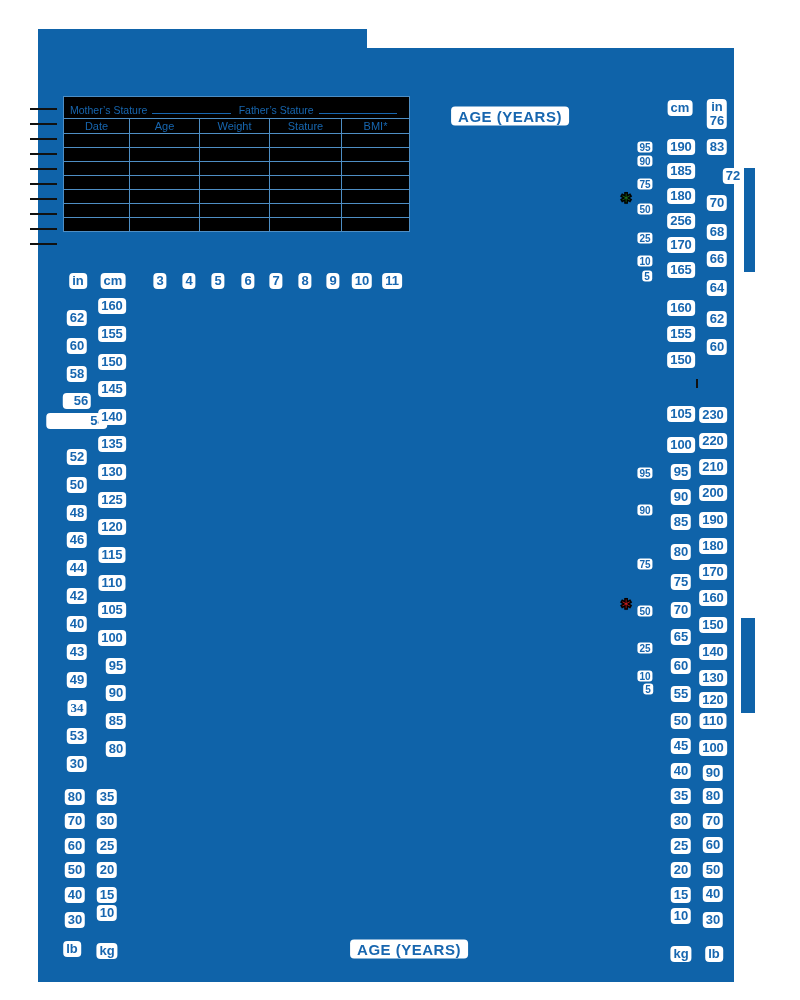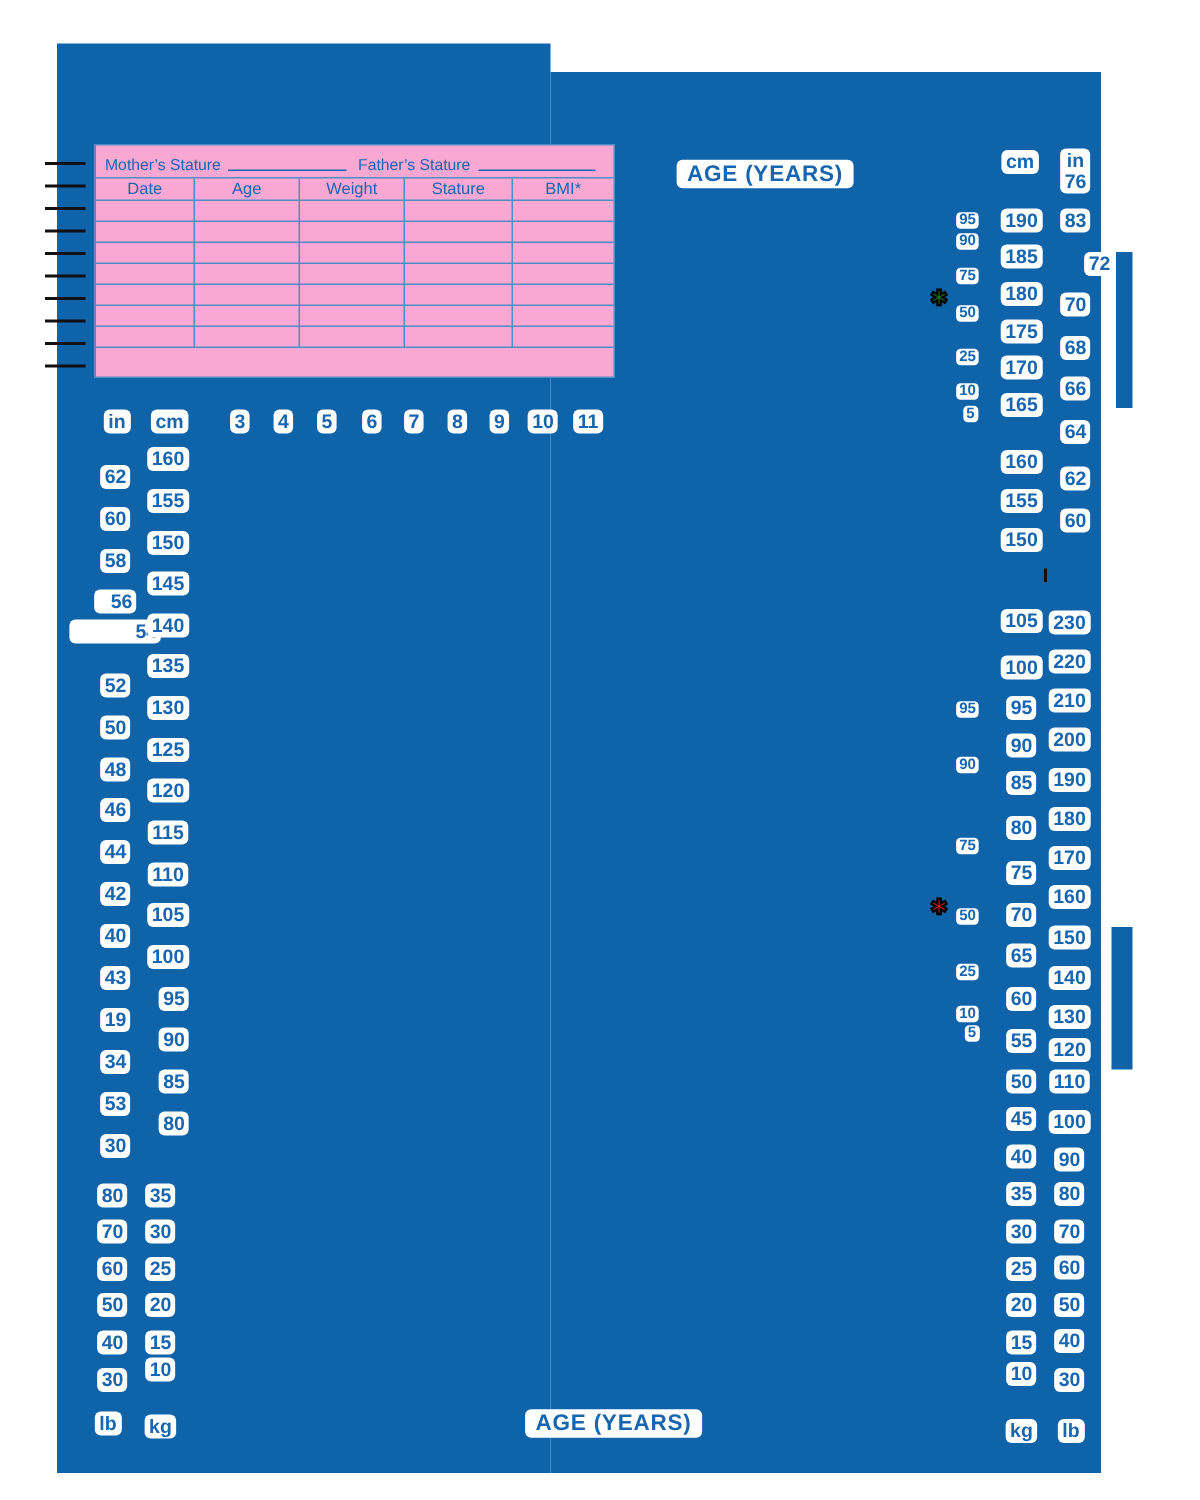--- a/index.html
+++ b/index.html
@@ -17,21 +17,21 @@
   .pct{position:absolute;transform:translate(-50%,-50%);background:#fff;color:var(--chiptext);
         font-weight:bold;font-size:10px;line-height:11px;padding:0 2px;border-radius:3px;
         text-align:center;z-index:5;}
   .banner{position:absolute;transform:translate(-50%,-50%);background:#fff;color:var(--chiptext);
         font-weight:bold;font-size:15px;line-height:17px;letter-spacing:.5px;padding:1px 7px;
         border-radius:4px;z-index:6;white-space:nowrap;}
   .rectmark{position:absolute;z-index:6;}
   .marker{position:absolute;transform:translate(-50%,-50%);font-size:14px;font-weight:bold;z-index:7;
         -webkit-text-stroke:1px #000;text-shadow:0 0 1px #000;}
   
-  #entry-table{position:absolute;left:63px;top:96px;width:347px;height:156px;background:#f9a8d4;
+  #entry-table{position:absolute;left:63px;top:96px;width:347px;height:136px;background:#000000;
         border:1px solid var(--grid);z-index:4;color:var(--chiptext);font-size:11px;box-sizing:border-box;}
   .tbl-top{display:flex;align-items:flex-end;height:19px;padding:0 4px 2px 6px;border-bottom:1px solid var(--grid);}
   .tbl-top .lbl{white-space:nowrap;font-size:10.5px;}
   .tbl-top .uline{flex:1;border-bottom:1px solid var(--chiptext);margin:0 8px 2px 5px;height:10px;}
   .tbl-grid{display:grid;grid-template-columns:66px 70px 70px 72px 67px;}
   .tbl-grid .cell{border-right:1px solid var(--grid);border-bottom:1px solid var(--grid);
         height:14px;box-sizing:border-box;}
   .tbl-grid .cell:nth-child(5n){border-right:none;}
   .tbl-grid .hcell{height:15px;text-align:center;font-size:11px;line-height:15px;}
   .tbl-note{padding:3px 2px 0 2px;text-align:center;font-size:10px;line-height:13px;}
@@ -118,22 +118,22 @@
     <span class="chip" style="left: 77px; top: 401px; padding-left: 11px;">56</span>
     <span class="chip" style="left: 77px; top: 421px; padding-left: 44px;">54</span>
     <span class="chip" style="left: 77px; top: 457px;">52</span>
     <span class="chip" style="left: 77px; top: 485px;">50</span>
     <span class="chip" style="left: 77px; top: 513px;">48</span>
     <span class="chip" style="left: 77px; top: 540px;">46</span>
     <span class="chip" style="left: 77px; top: 568px;">44</span>
     <span class="chip" style="left: 77px; top: 596px;">42</span>
     <span class="chip" style="left: 77px; top: 624px;">40</span>
     <span class="chip" style="left: 77px; top: 652px;">43</span>
-    <span class="chip" style="left: 77px; top: 680px;">19</span>
-    <span class="chip" style="left: 77px; top: 708px;">34</span>
+    <span class="chip" style="left: 77px; top: 680px;">49</span>
+    <span class="chip" style="left: 77px; top: 708px; font-family: Liberation Serif, serif;">34</span>
     <span class="chip" style="left: 77px; top: 736px;">53</span>
     <span class="chip" style="left: 77px; top: 764px;">30</span>
     <span class="chip" style="left: 112px; top: 306px;">160</span>
     <span class="chip" style="left: 112px; top: 334px;">155</span>
     <span class="chip" style="left: 112px; top: 362px;">150</span>
     <span class="chip" style="left: 112px; top: 389px;">145</span>
     <span class="chip" style="left: 112px; top: 417px;">140</span>
     <span class="chip" style="left: 112px; top: 444px;">135</span>
     <span class="chip" style="left: 112px; top: 472px;">130</span>
     <span class="chip" style="left: 112px; top: 500px;">125</span>
@@ -142,21 +142,21 @@
     <span class="chip" style="left: 112px; top: 583px;">110</span>
     <span class="chip" style="left: 112px; top: 610px;">105</span>
     <span class="chip" style="left: 112px; top: 638px;">100</span>
     <span class="chip" style="left: 116px; top: 666px;">95</span>
     <span class="chip" style="left: 116px; top: 693px;">90</span>
     <span class="chip" style="left: 116px; top: 721px;">85</span>
     <span class="chip" style="left: 116px; top: 749px;">80</span>
     <span class="chip" style="left: 681px; top: 147px;">190</span>
     <span class="chip" style="left: 681px; top: 171px;">185</span>
     <span class="chip" style="left: 681px; top: 196px;">180</span>
-    <span class="chip" style="left: 681px; top: 221px;">175</span>
+    <span class="chip" style="left: 681px; top: 221px;">256</span>
     <span class="chip" style="left: 681px; top: 245px;">170</span>
     <span class="chip" style="left: 681px; top: 270px;">165</span>
     <span class="chip" style="left: 681px; top: 308px;">160</span>
     <span class="chip" style="left: 681px; top: 334px;">155</span>
     <span class="chip" style="left: 681px; top: 360px;">150</span>
     <span class="chip" style="left: 717px; top: 147px;">83</span>
     <span class="chip" style="left: 717px; top: 176px; margin-left: 16px;">72</span>
     <span class="chip" style="left: 717px; top: 203px;">70</span>
     <span class="chip" style="left: 717px; top: 232px;">68</span>
     <span class="chip" style="left: 717px; top: 259px;">66</span>

